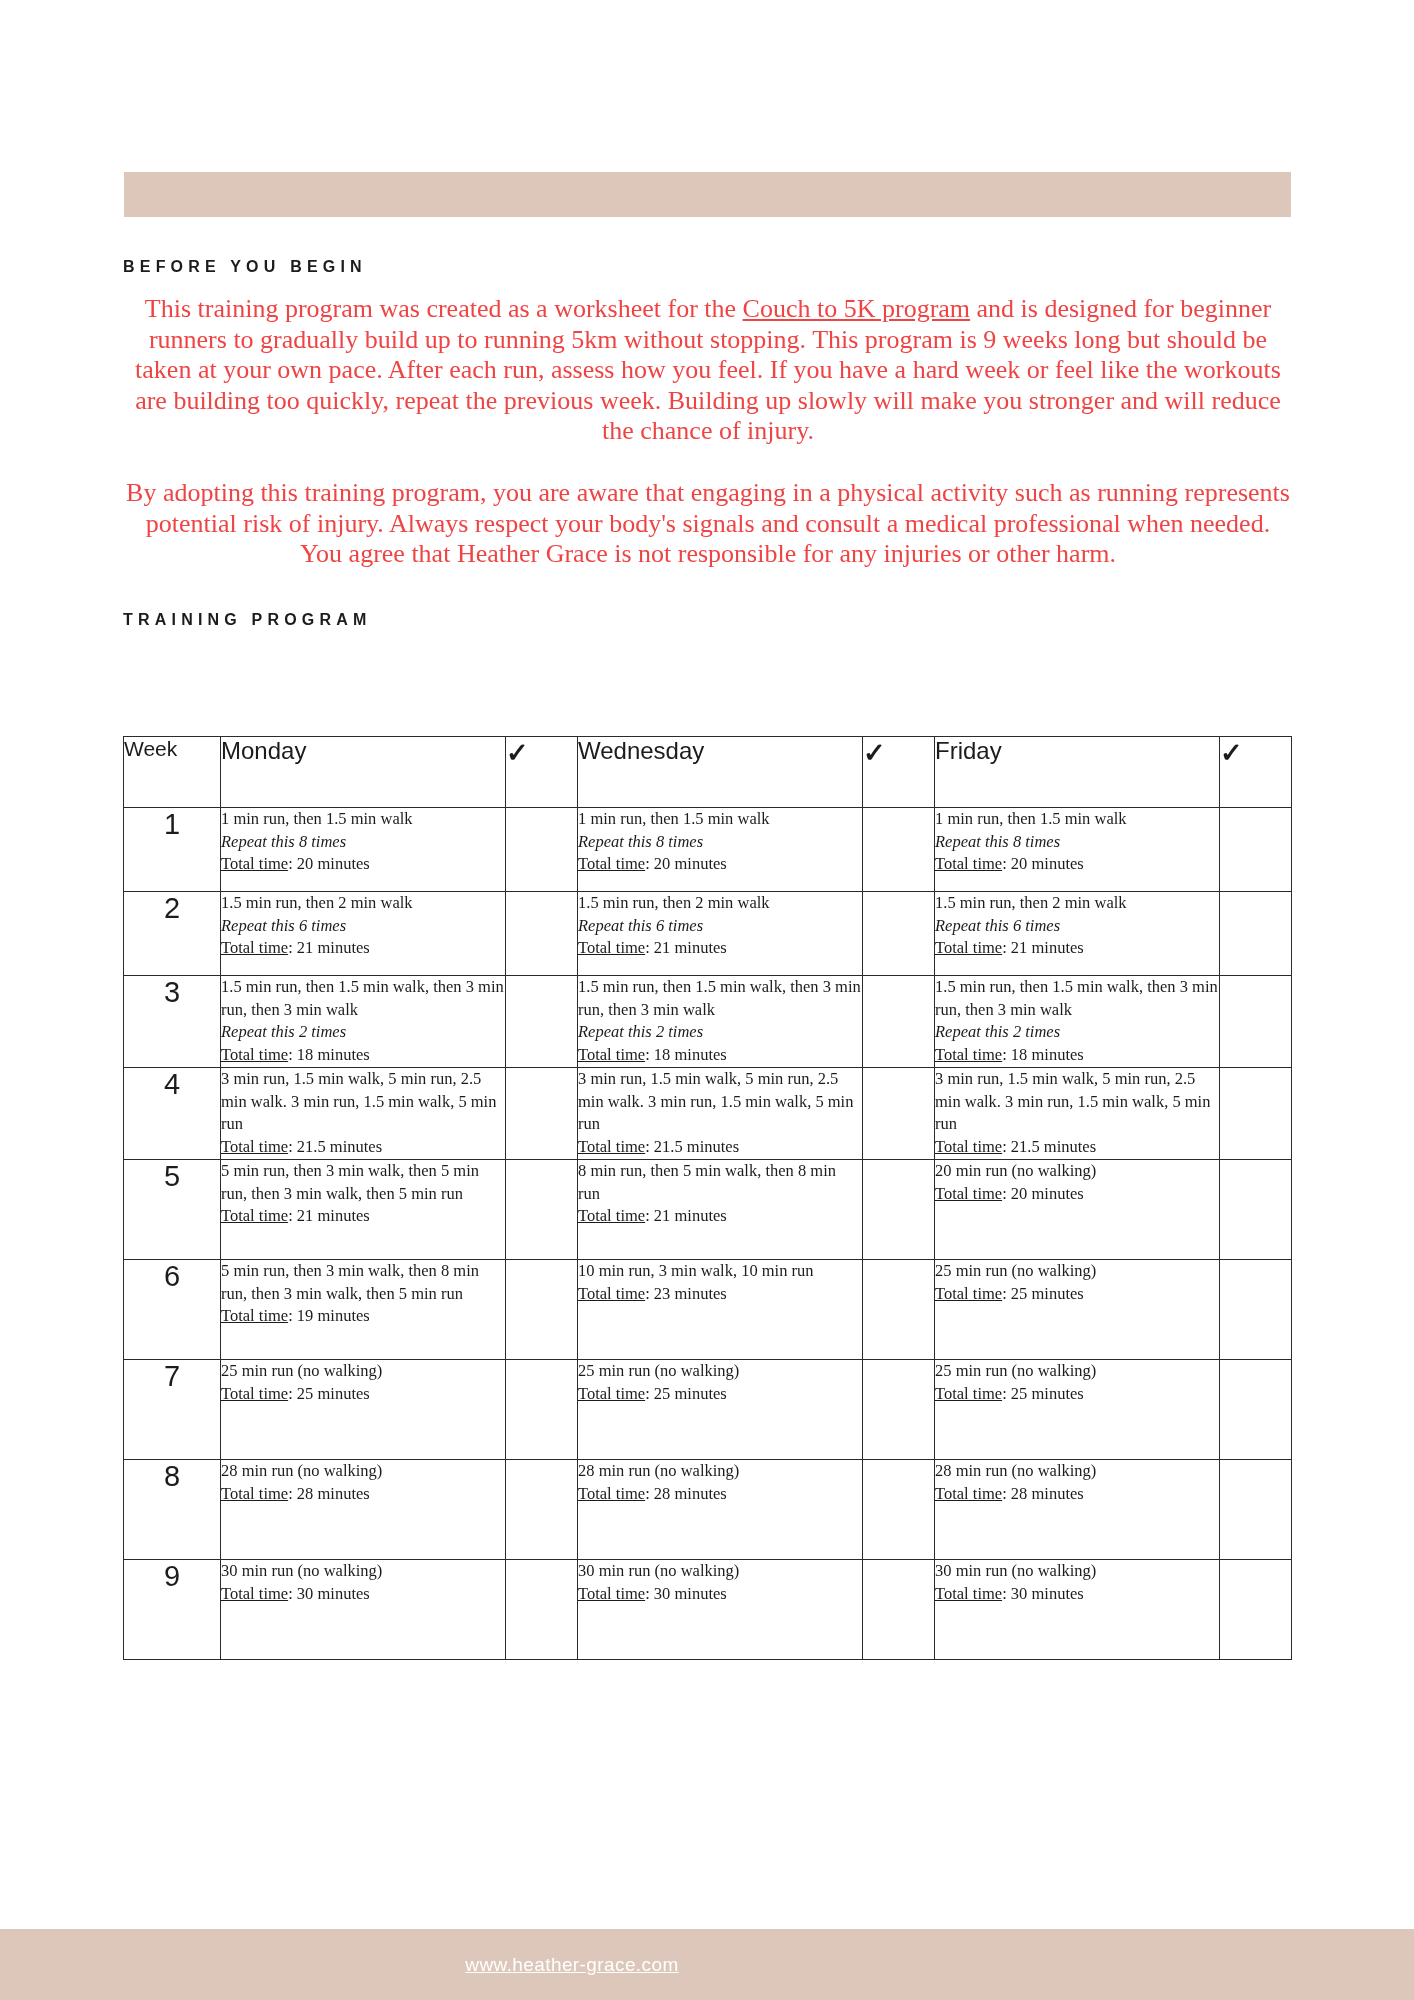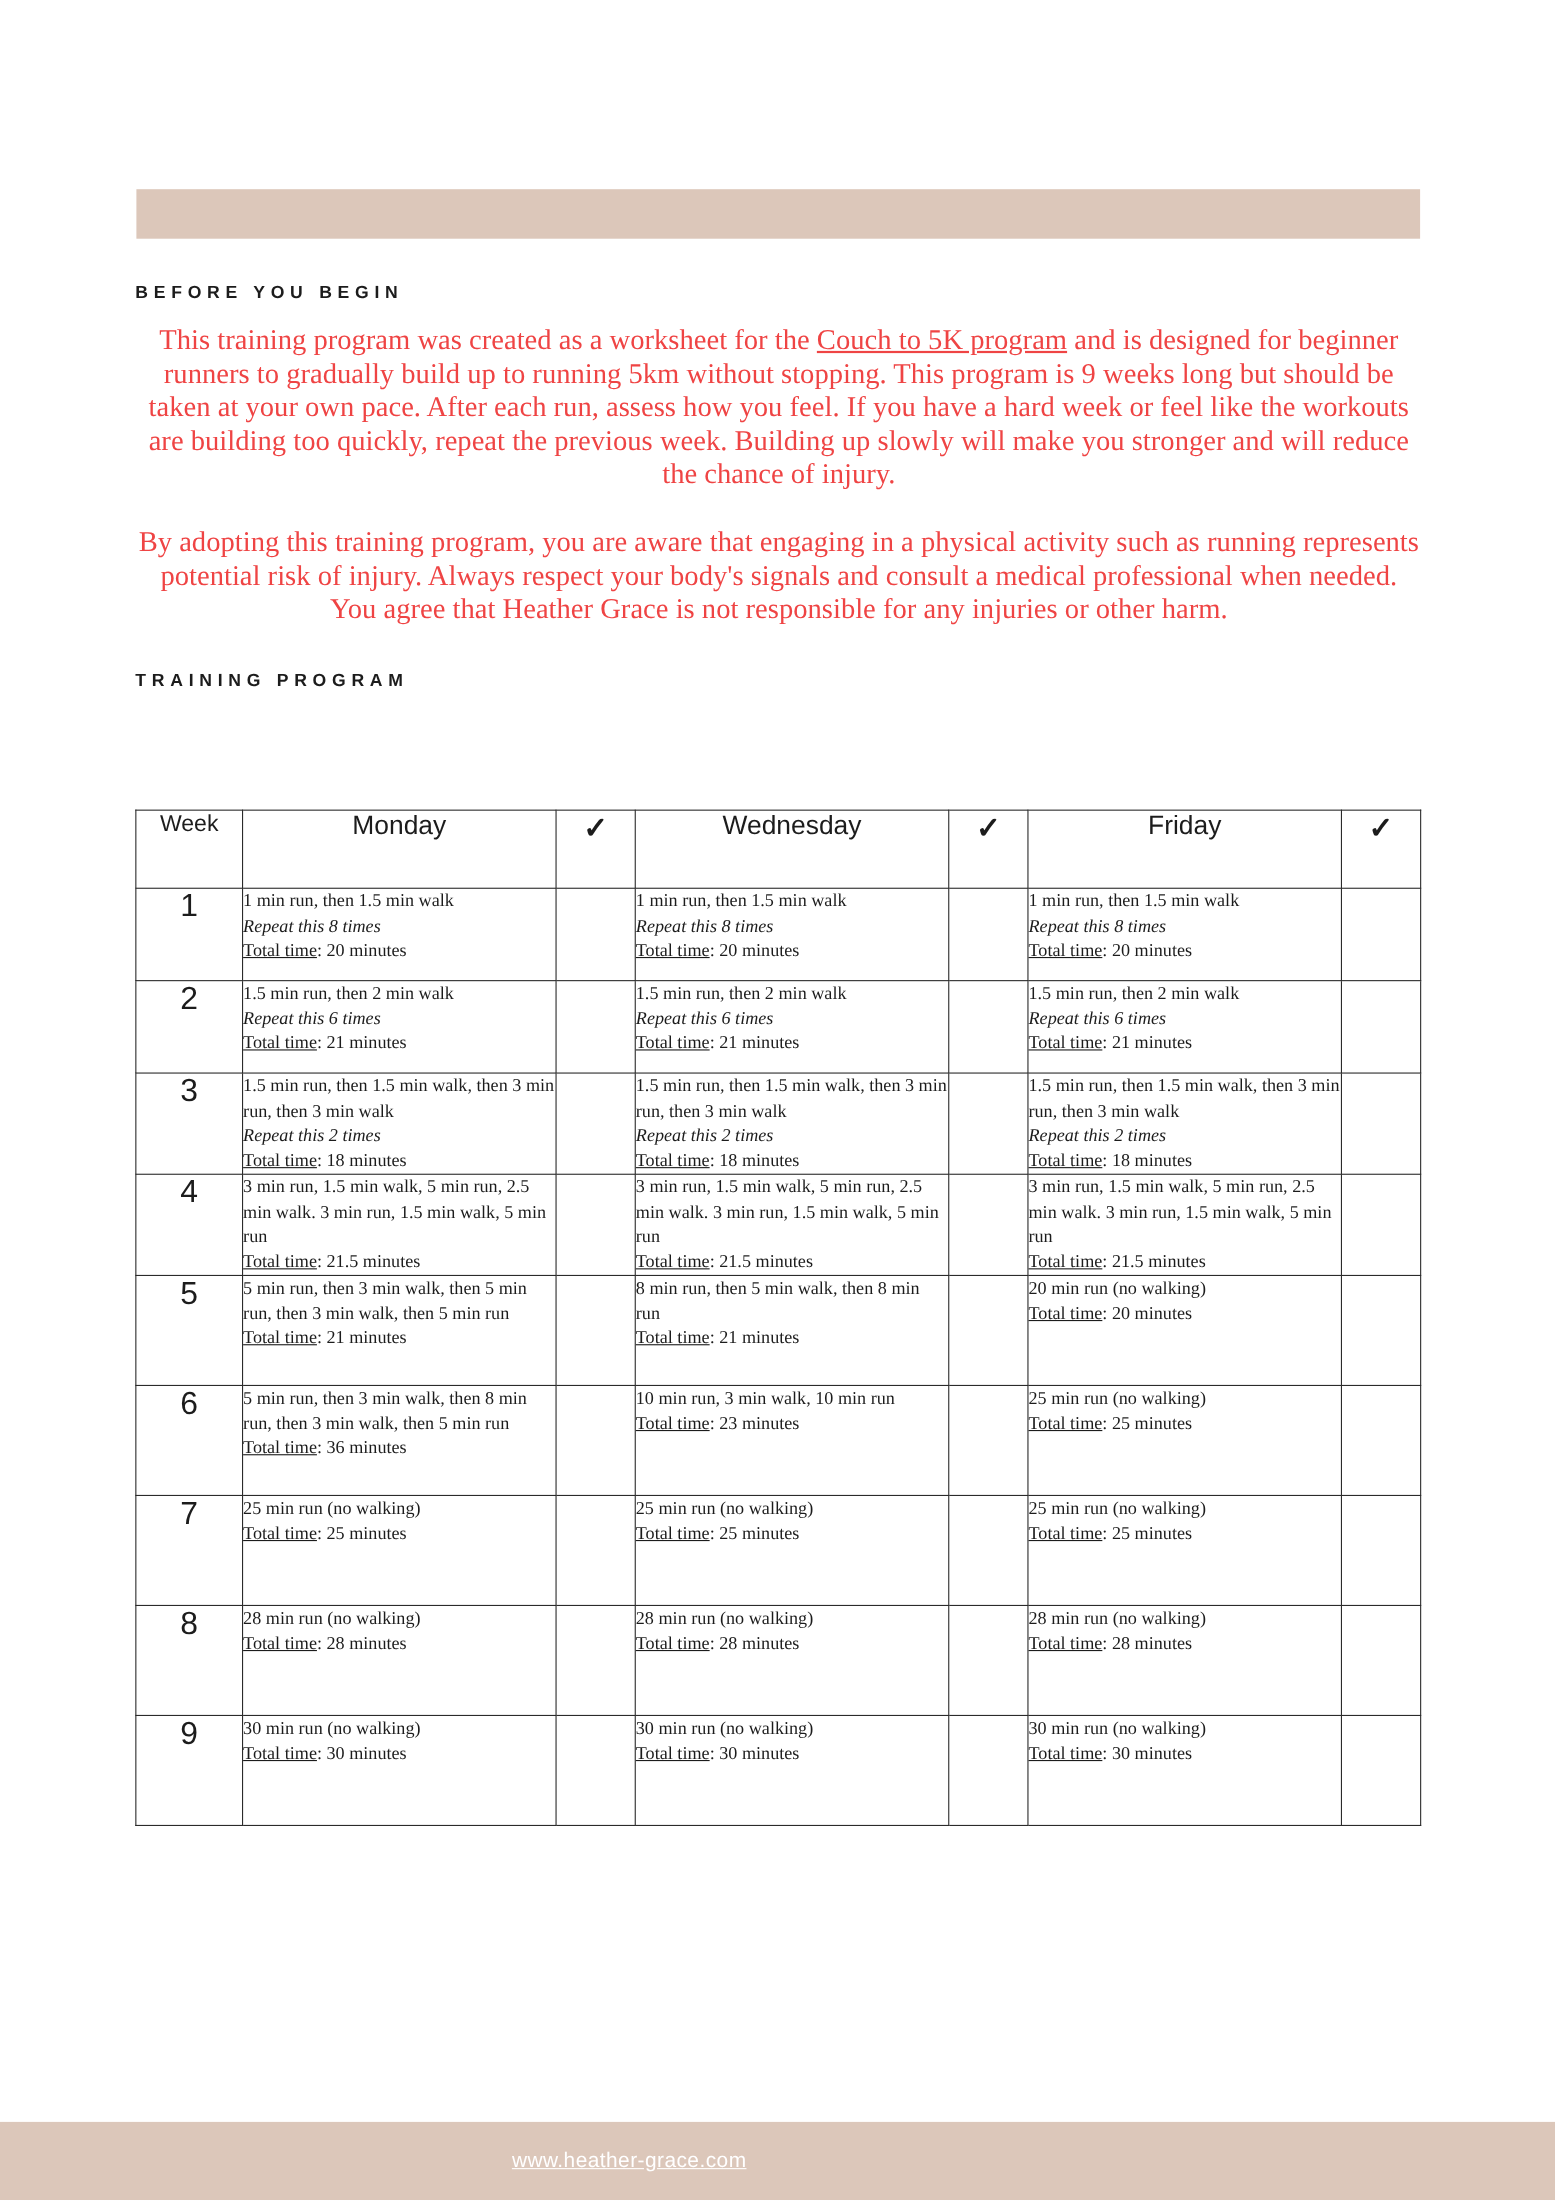--- a/index.html
+++ b/index.html
@@ -98,21 +98,21 @@
     padding: 0;
   }
   
   .col-week  { width: 97px; }
   .col-day   { width: 285px; }
   .col-check { width: 72px; }
 
   thead th {
     height: 70px;
     vertical-align: middle;
-    text-align: center;
+    text-align: left;
     font-weight: normal;
     font-family: "Liberation Sans", sans-serif;
     font-size: 24px;
     color: #1c1c1c;
   }
   thead th.week-h {
     font-size: 21px;
   }
   thead th.check-h {
     font-size: 27px;
@@ -308,21 +308,21 @@
             <td class="day-c">
               <div>20 min run (no walking)</div>
               <div class="total"><u>Total time</u><span>: 20 minutes</span></div>
             </td>
             <td class="check-c"></td>
           </tr>
           <tr class="row-h-3">
             <td class="week-c">6</td>
             <td class="day-c">
               <div>5 min run, then 3 min walk, then 8 min run, then 3 min walk, then 5 min run</div>
-              <div class="total"><u>Total time</u><span>: 36 minutes</span></div>
+              <div class="total"><u>Total time</u><span>: 19 minutes</span></div>
             </td>
             <td class="check-c"></td>
             <td class="day-c">
               <div>10 min run, 3 min walk, 10 min run</div>
               <div class="total"><u>Total time</u><span>: 23 minutes</span></div>
             </td>
             <td class="check-c"></td>
             <td class="day-c">
               <div>25 min run (no walking)</div>
               <div class="total"><u>Total time</u><span>: 25 minutes</span></div>

